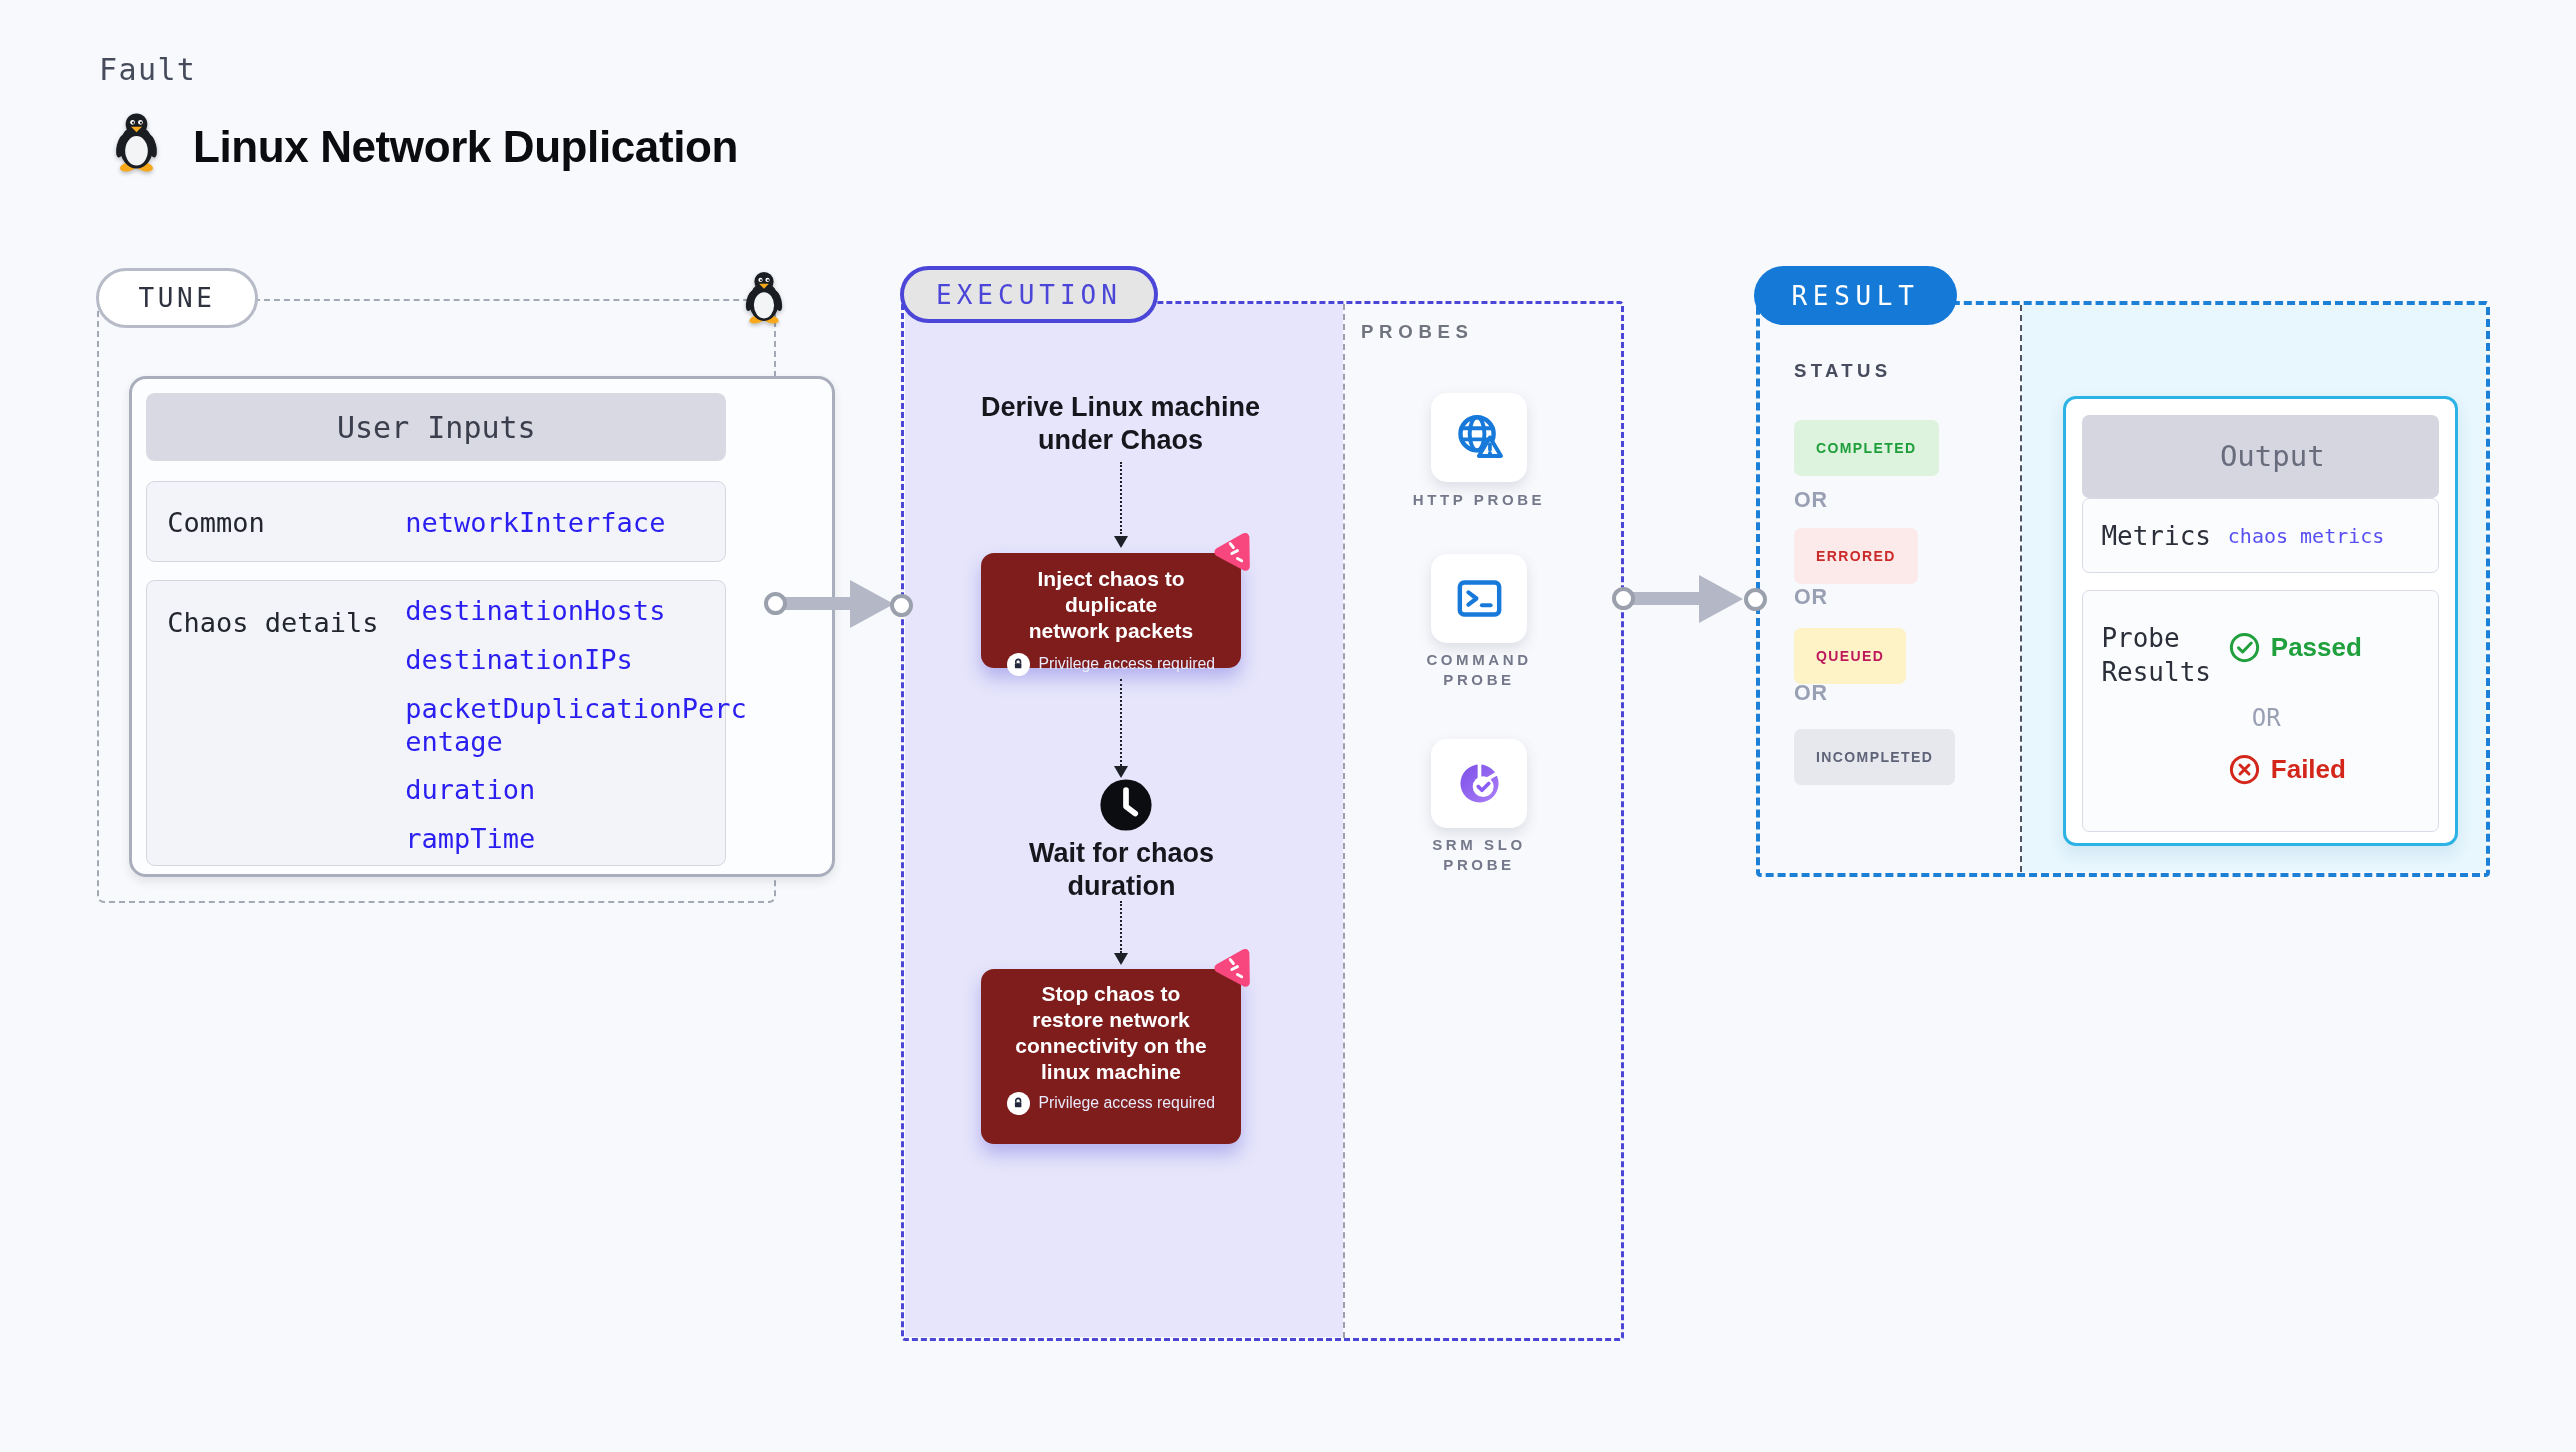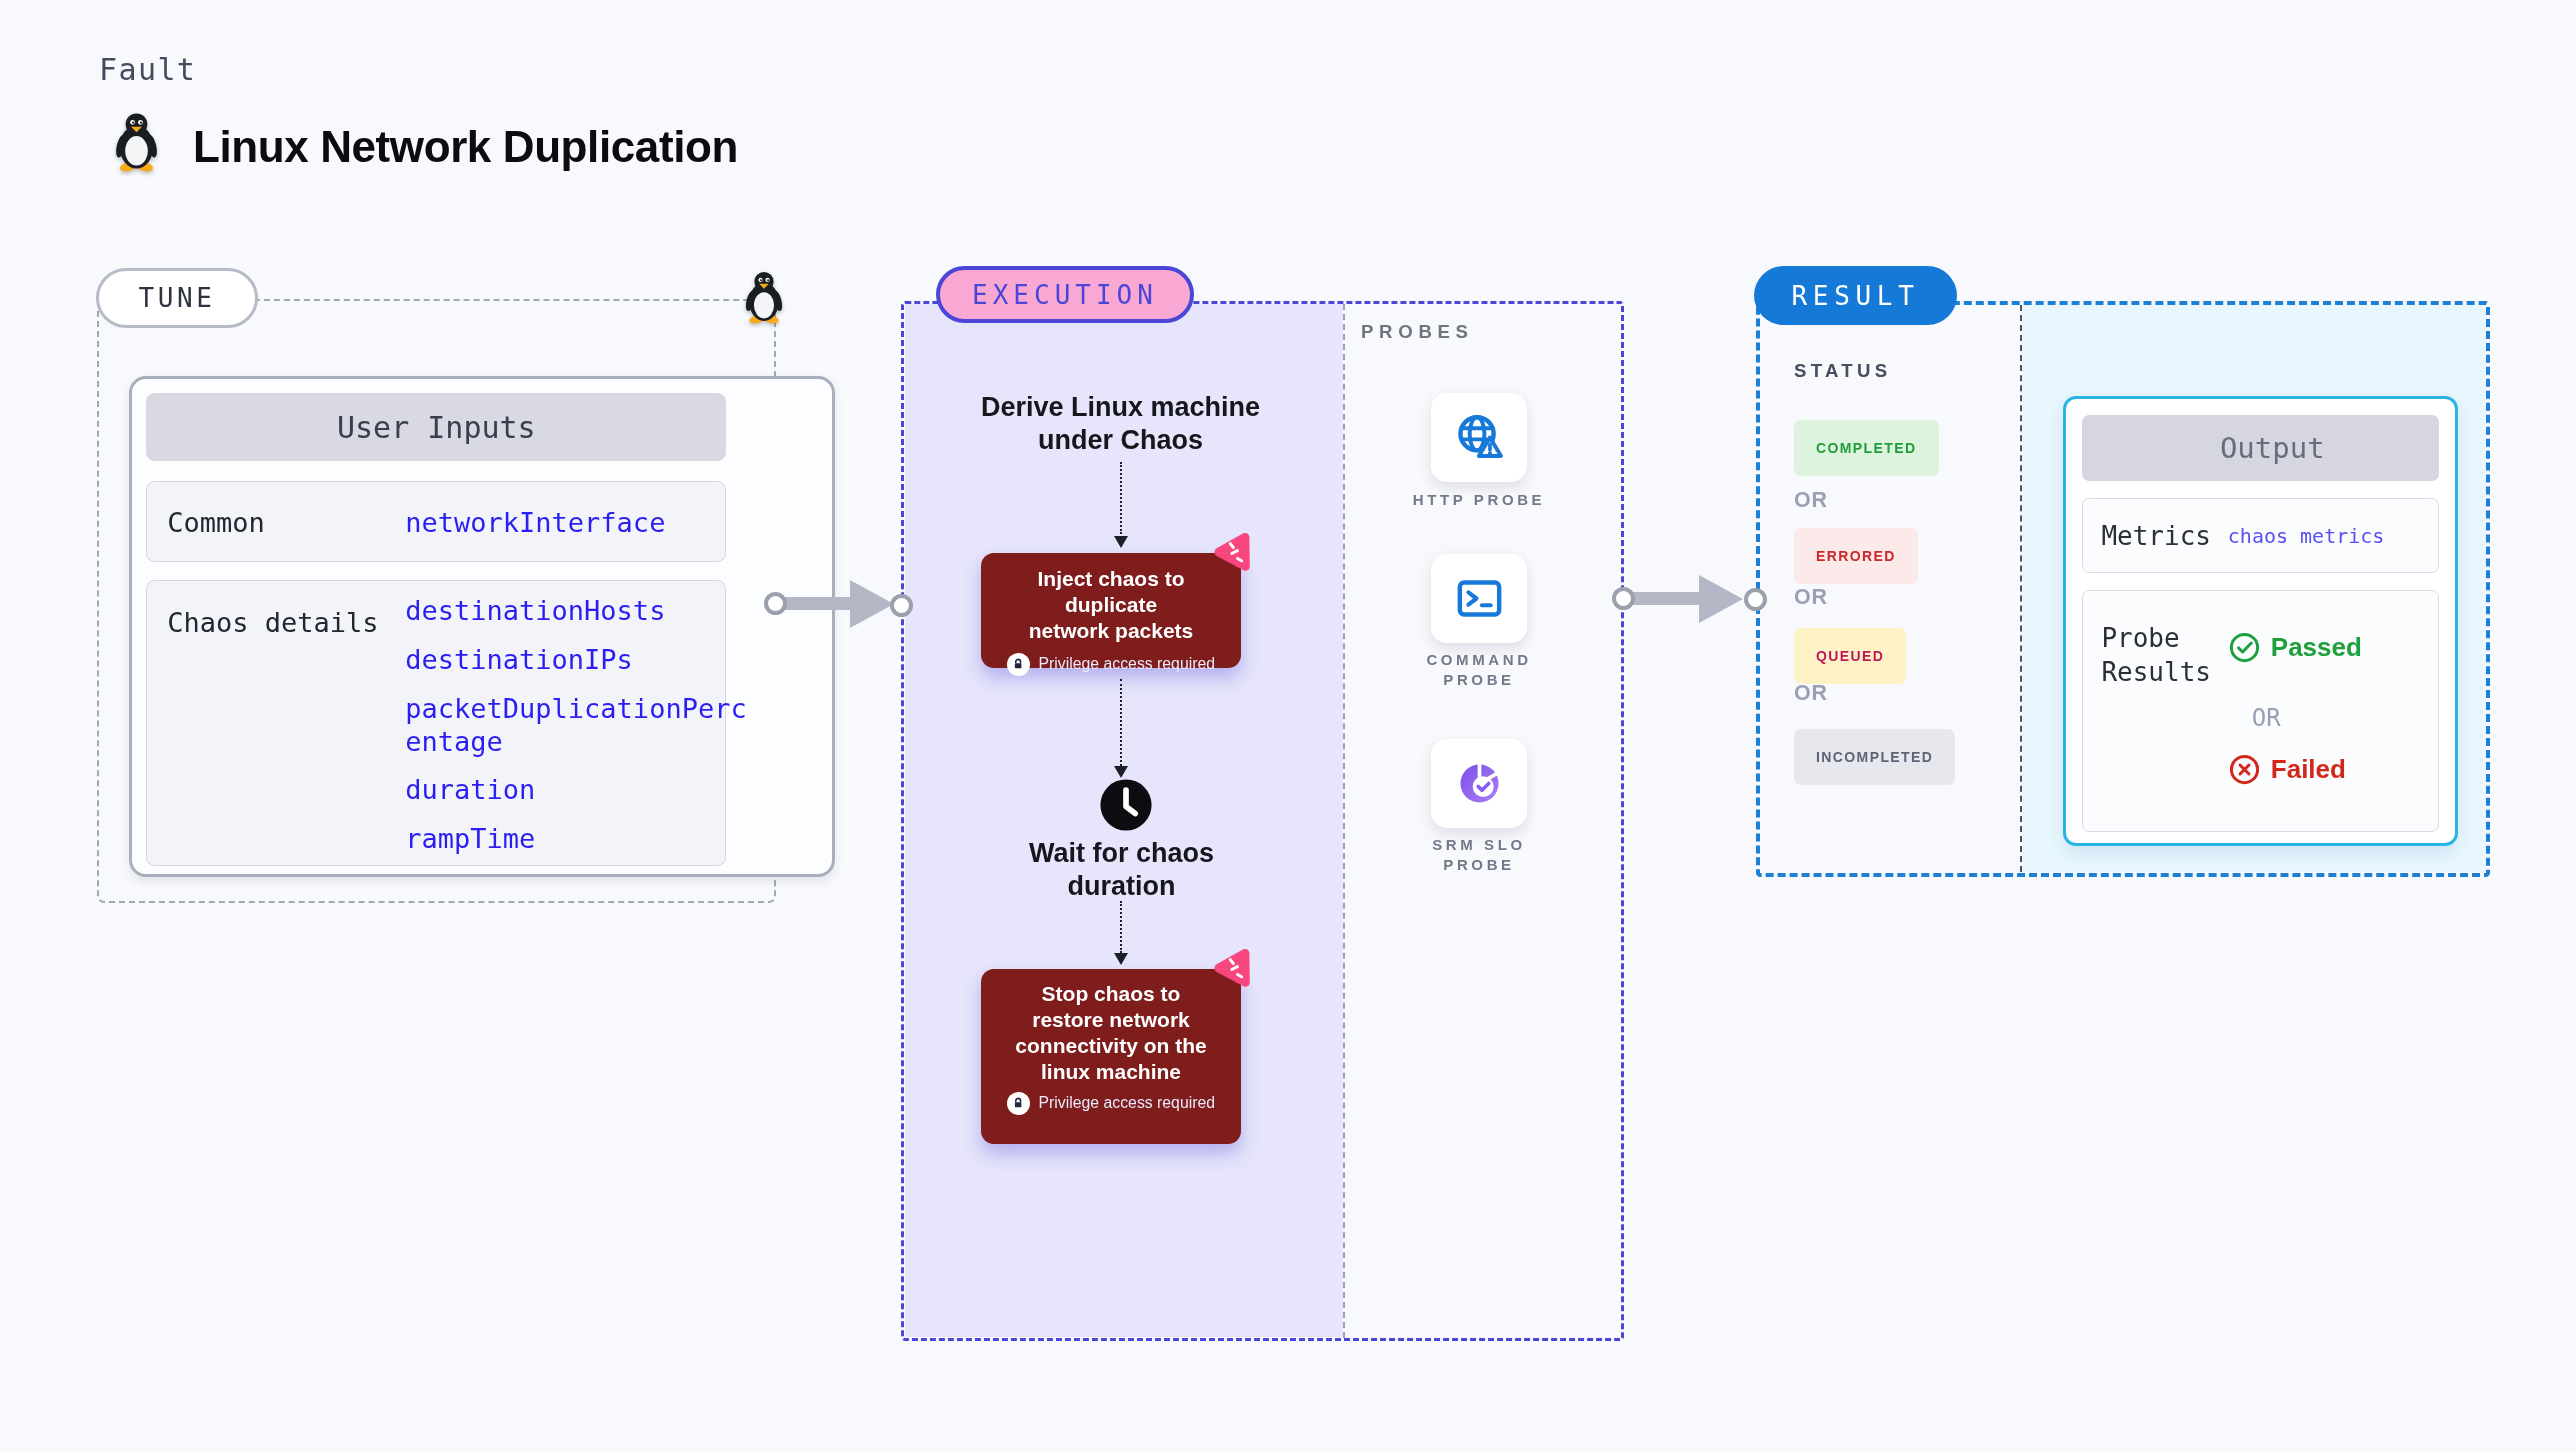--- a/index.html
+++ b/index.html
@@ -15,21 +15,21 @@
   .fault-label { left:99px; top:52px; font-family:"DejaVu Sans Mono",monospace;
     font-size:30px; color:#464b5c; letter-spacing:1.4px; }
   .header-tux { left:105px; top:105px; width:63px; height:72px; filter:drop-shadow(0 2.1px 2.1px rgba(0,0,0,.25)); }
   .page-title { left:193px; top:122px; font-size:44px; font-weight:800; color:#0b0c10; letter-spacing:-0.4px; }
 
   
   .pill { display:flex; align-items:center; justify-content:center; border-radius:30px;
     font-family:"DejaVu Sans Mono",monospace; font-weight:400; font-size:26px; z-index:5; }
   .tune-pill { left:96px; top:268px; width:162px; height:60px; background:#fff;
     border:3.6px solid #b7bbc8; color:#2f3340; letter-spacing:3.6px; }
-  .exec-pill { left:936px; top:266px; width:258px; height:57px; background:#f9a8d4;
+  .exec-pill { left:900px; top:266px; width:258px; height:57px; background:#e5e5e5;
     border:4.3px solid #4b46d8; color:#4b46d8; letter-spacing:5px; }
   .result-pill { left:1754px; top:266px; width:203px; height:59px; background:#157ad7;
     color:#ffffff; letter-spacing:5.7px; }
 
   
   .tune-box { left:97px; top:299px; width:679px; height:604px;
     border:2.9px dashed #a3a8b5; border-radius:7.2px; }
   .tune-tux { left:736px; top:265px; width:56px; height:63px; z-index:6;
     filter:drop-shadow(0 2.1px 2.1px rgba(0,0,0,.25)); }
   .ui-card { left:129px; top:376px; width:706px; height:501px; background:#fcfdff;
@@ -101,21 +101,21 @@
     border:4.3px dashed #1b80d6; border-radius:4.3px; }
   .result-bg { left:2022px; top:305px; width:464px; height:567px; background:#e8f6fd; }
   .result-divider { left:2020px; top:305px; height:567px; width:0; border-left:2.1px dashed #4e5366; z-index:2; }
   .status-label { left:1794px; top:360px; font-weight:700; font-size:18.6px; letter-spacing:4.3px; color:#474c5f; }
   .badge { left:1794px; height:56px; display:inline-flex; align-items:center; border-radius:7.2px;
     padding:0 22px; font-weight:700; font-size:14px; letter-spacing:1.4px; }
   .or-word { left:1794px; font-weight:700; font-size:21.5px; letter-spacing:0.7px; color:#99a0b4; }
 
   .output-card { left:2063px; top:396px; width:395px; height:450px; background:#fff;
     border:3.6px solid #2bb3e5; border-radius:13px; box-shadow:0 7.2px 15.8px rgba(30,120,170,.12); z-index:3; }
-  .out-header { position:absolute; left:15.8px; top:15.8px; width:357px; height:66px; background:#d6d6e1;
+  .out-header { position:absolute; left:15.8px; top:15.8px; width:357px; height:83px; background:#d6d6e1;
     border-radius:7.2px; display:flex; align-items:center; justify-content:center;
     font-size:29px; color:#686c7d;padding-left:24px; }
   .out-row { position:absolute; left:15.8px; width:357px; background:#fbfcfe;
     border:1.4px solid #d8dbe6; border-radius:7.2px; }
   .metrics-row { top:99px; height:75px; }
   .proberes-row { top:191px; height:242px; }
   .out-label { position:absolute; left:18.6px; font-size:26px; color:#2c2f3a; line-height:34px; }
   .out-label span { display:block; }
   .metrics-value { position:absolute; left:145px; font-size:20px; color:#584ff2; cursor:pointer; }
   .verdict { position:absolute; left:145px; display:flex; align-items:center; gap:10px;

